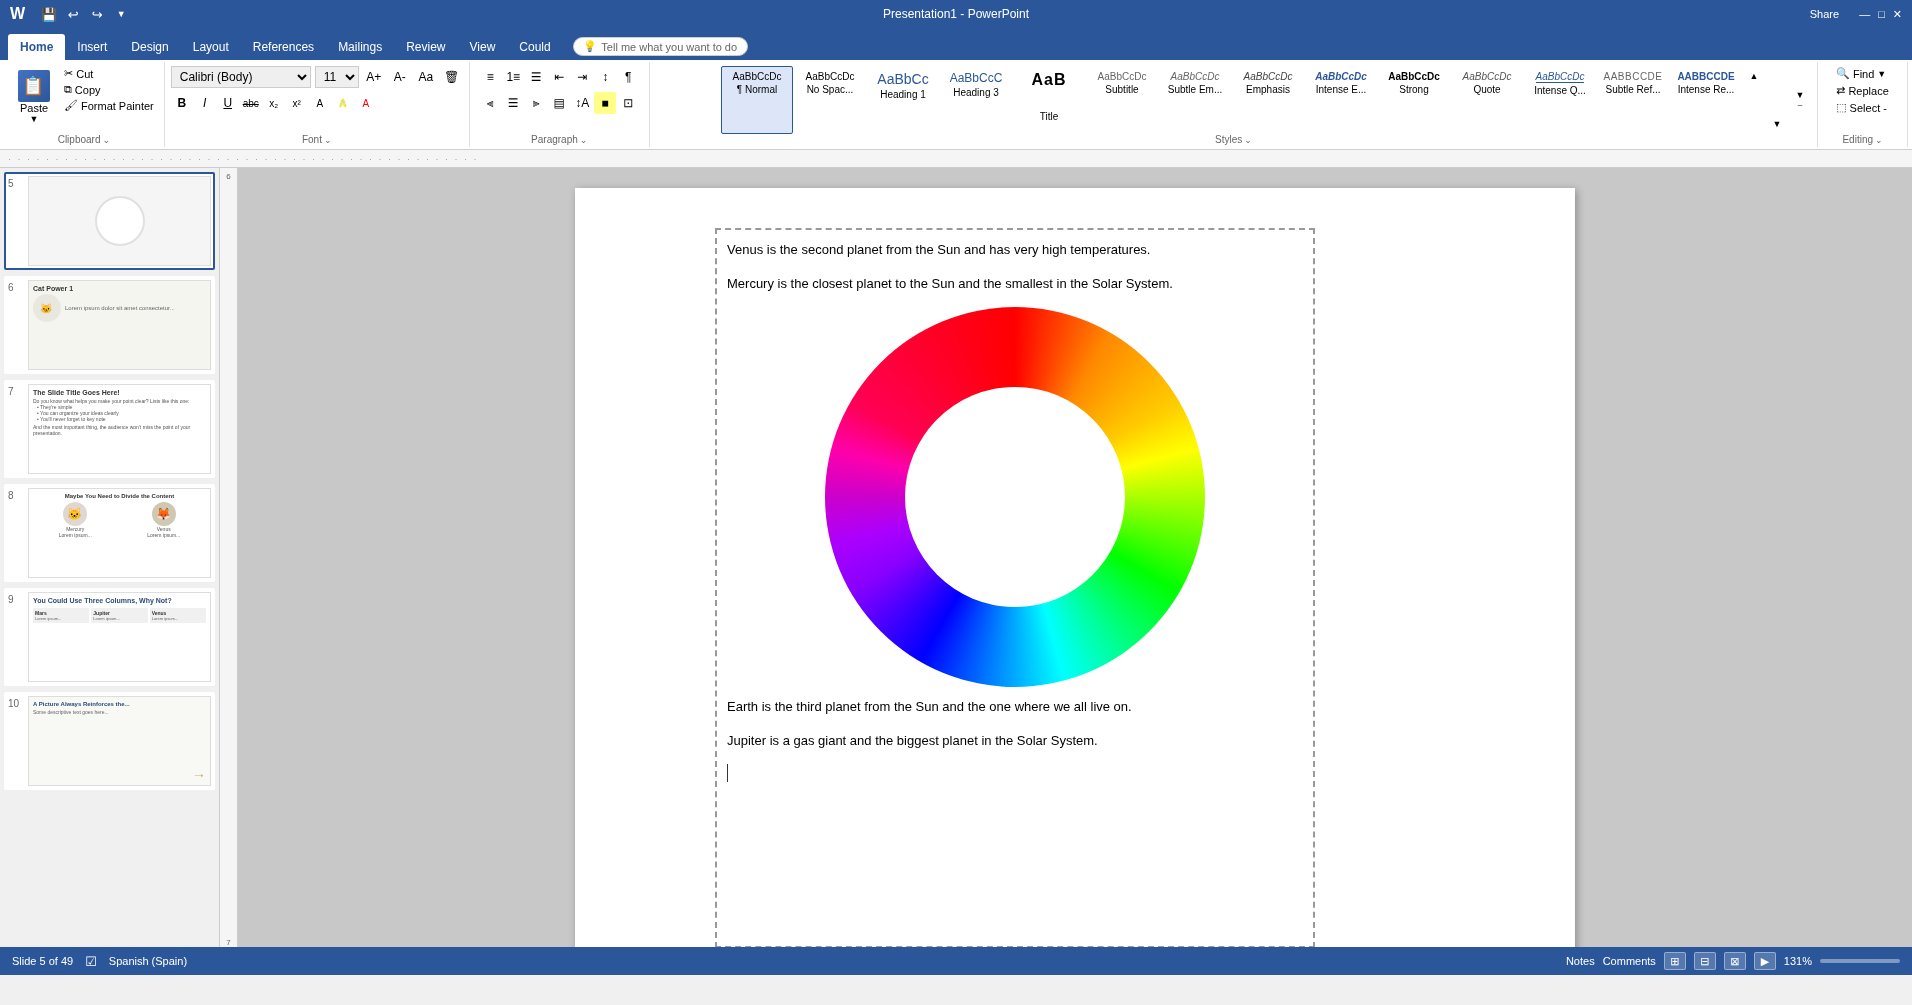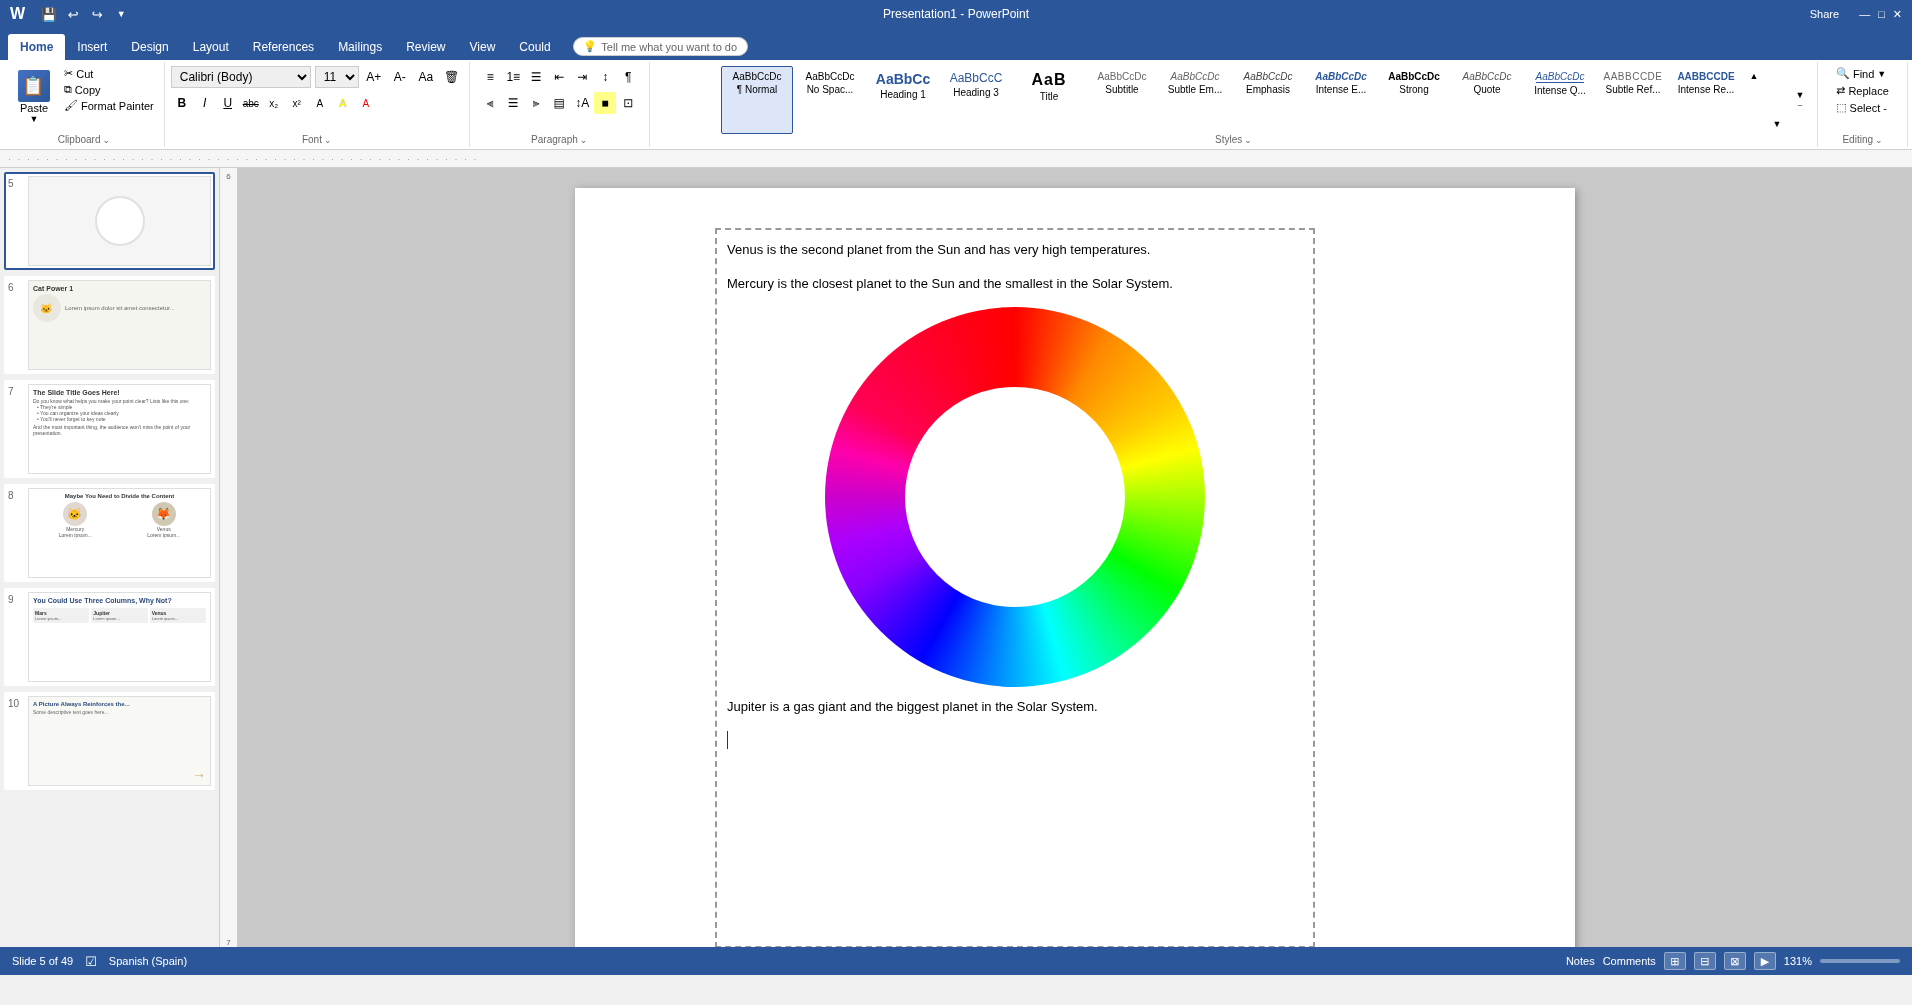--- a/index.html
+++ b/index.html
@@ -515,30 +515,30 @@
 
         <div class="style-item active">
           <span class="style-preview" style="font-size:10px;">AaBbCcDc</span>
           <span style="font-size:10px;">¶ Normal</span>
         </div>
         <div class="style-item">
           <span class="style-preview" style="font-size:10px;">AaBbCcDc</span>
           <span style="font-size:10px;">No Spac...</span>
         </div>
         <div class="style-item">
-          <span class="style-preview" style="font-size:14px; color:#2b579a; font-weight:bold;">AaBbCc</span>
+          <span class="style-preview" style="font-size:14px; color:#2b579a; font-weight:normal;">AaBbCc</span>
           <span style="font-size:10px;">Heading 1</span>
         </div>
         <div class="style-item">
           <span class="style-preview" style="font-size:12px; color:#2b579a;">AaBbCcC</span>
           <span style="font-size:10px;">Heading 3</span>
         </div>
         <div class="style-item">
           <span class="style-preview" style="font-size:16px; font-weight:bold; letter-spacing:1px;">AaB</span>
-          <span style="font-size:10px;">Title</span>
+          <span style="font-size:10px;margin-top:20px;">Title</span>
         </div>
         <div class="style-item">
           <span class="style-preview" style="font-size:10px; color:#666;">AaBbCcDc</span>
           <span style="font-size:10px;">Subtitle</span>
         </div>
         <div class="style-item">
           <span class="style-preview" style="font-size:10px; color:#666; font-style:italic;">AaBbCcDc</span>
           <span style="font-size:10px;">Subtle Em...</span>
         </div>
         <div class="style-item">
@@ -749,20 +749,21 @@
                   border-radius: 50%;
                   background: white;
                   position: absolute;
                   top: 80px;
                   left: 80px;
                 "></div>
 
               </div>
             </div>
 
+            <p class="planet-text">Earth is the third planet from the Sun and the one where we all live on.</p>
             <p class="planet-text">Jupiter is a gas giant and the biggest planet in the Solar System.</p>
 
             
             <div style="width:1px; height:18px; background:#333; display:inline-block; animation: blink 1s step-end infinite;"></div>
           </div>
         </div>
       </div>
 
     </div>
   </div>

